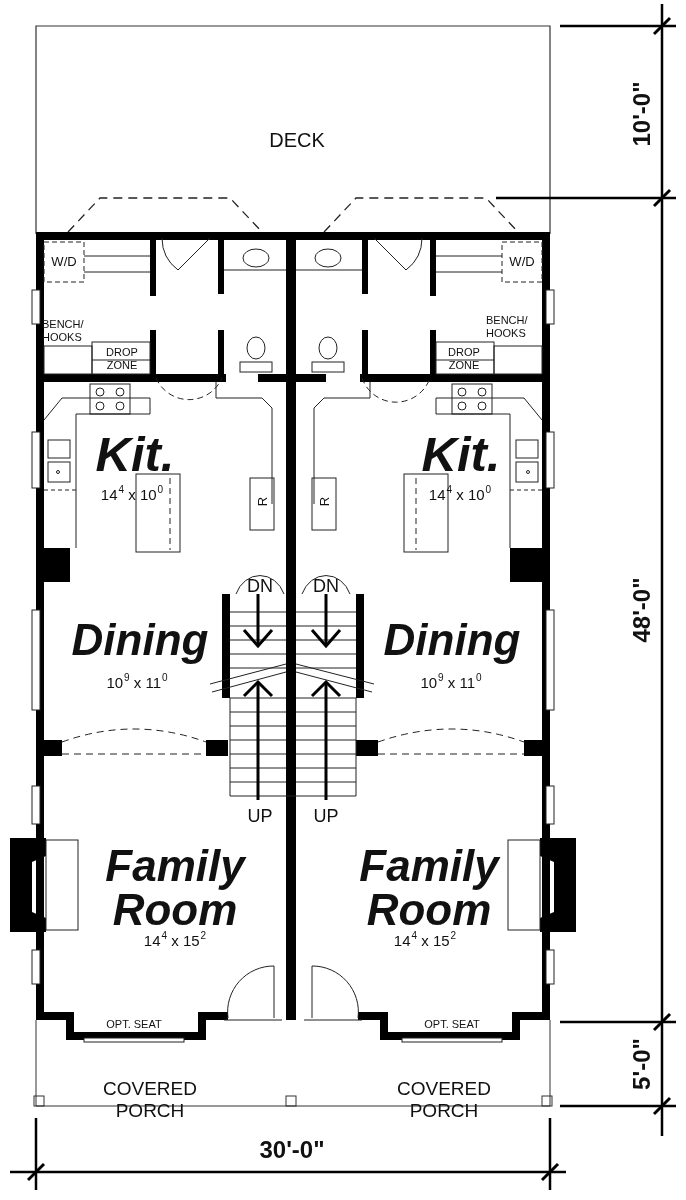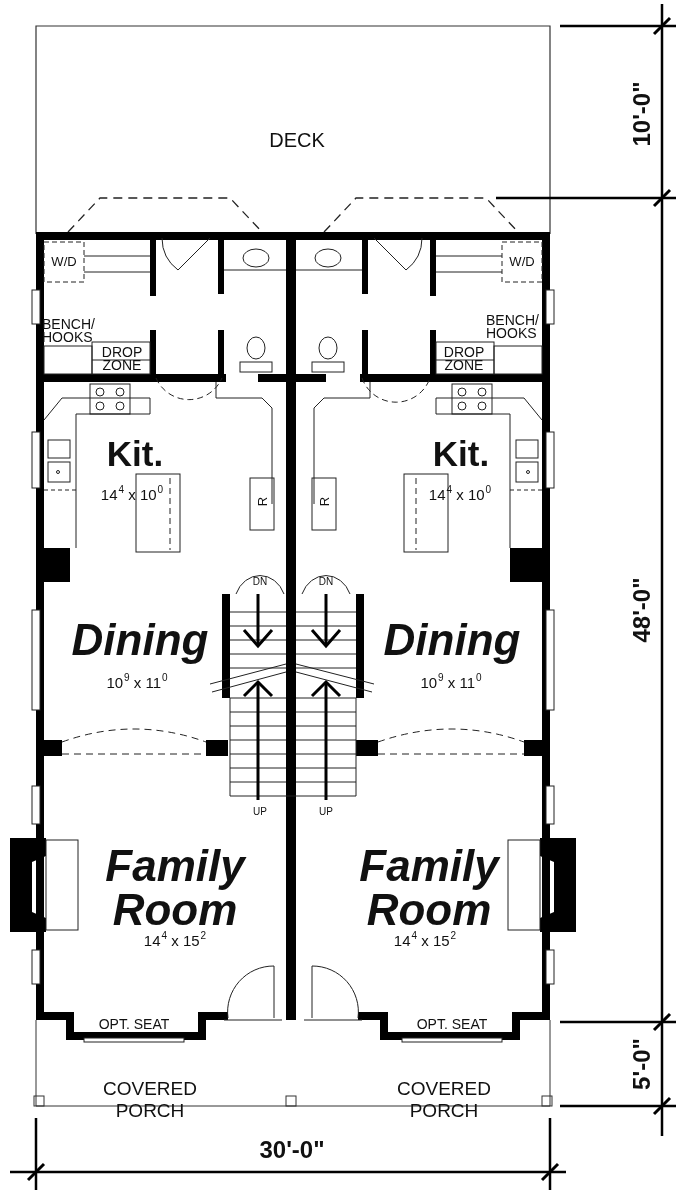--- a/index.html
+++ b/index.html
@@ -1,30 +1,30 @@
 <!DOCTYPE html>
 <html><head>
 <meta charset="utf-8">
 <style>
   html,body{margin:0;padding:0;background:#ffffff;}
   body{width:686px;height:1200px;position:relative;overflow:hidden;font-family:"Liberation Sans",sans-serif;color:#111;}
   .plan{position:absolute;left:0;top:0;width:637px;height:1200px;}
   svg{position:absolute;left:0;top:0;}
   .lbl{position:absolute;text-align:center;color:#111;white-space:nowrap;}
-  .room-big{font-weight:bold;font-size:35px;line-height:40px;}
+  .room-big{font-weight:bold;font-size:49px;line-height:40px;font-style:italic;}
   .room-med{font-weight:bold;font-size:44px;line-height:44px;font-style:italic;}
   .dim{font-size:15px;}
   .dim sup{font-size:10px;vertical-align:7px;margin-left:1px;}
   .small{font-size:13px;line-height:15px;}
-  .tiny{font-size:14px;line-height:13px;}
+  .tiny{font-size:11px;line-height:13px;}
   .porch{font-size:19px;line-height:22px;margin-top:24px;}
   .deck{font-size:20px;}
   .overall{font-size:24px;font-weight:bold;}
   .vert{position:absolute;transform:rotate(-90deg);transform-origin:center center;font-size:24px;font-weight:bold;white-space:nowrap;}
-  .stair-lbl{font-size:10px;}
+  .stair-lbl{font-size:18px;}
 </style>
 </head>
 <body>
 
 <div class="plan">
 
 <svg width="686" height="1200" viewBox="0 0 686 1200">
 
   <g fill="none" stroke="#333" stroke-width="1.2">
     <polyline points="36,234 36,26 550,26 550,234"></polyline>

